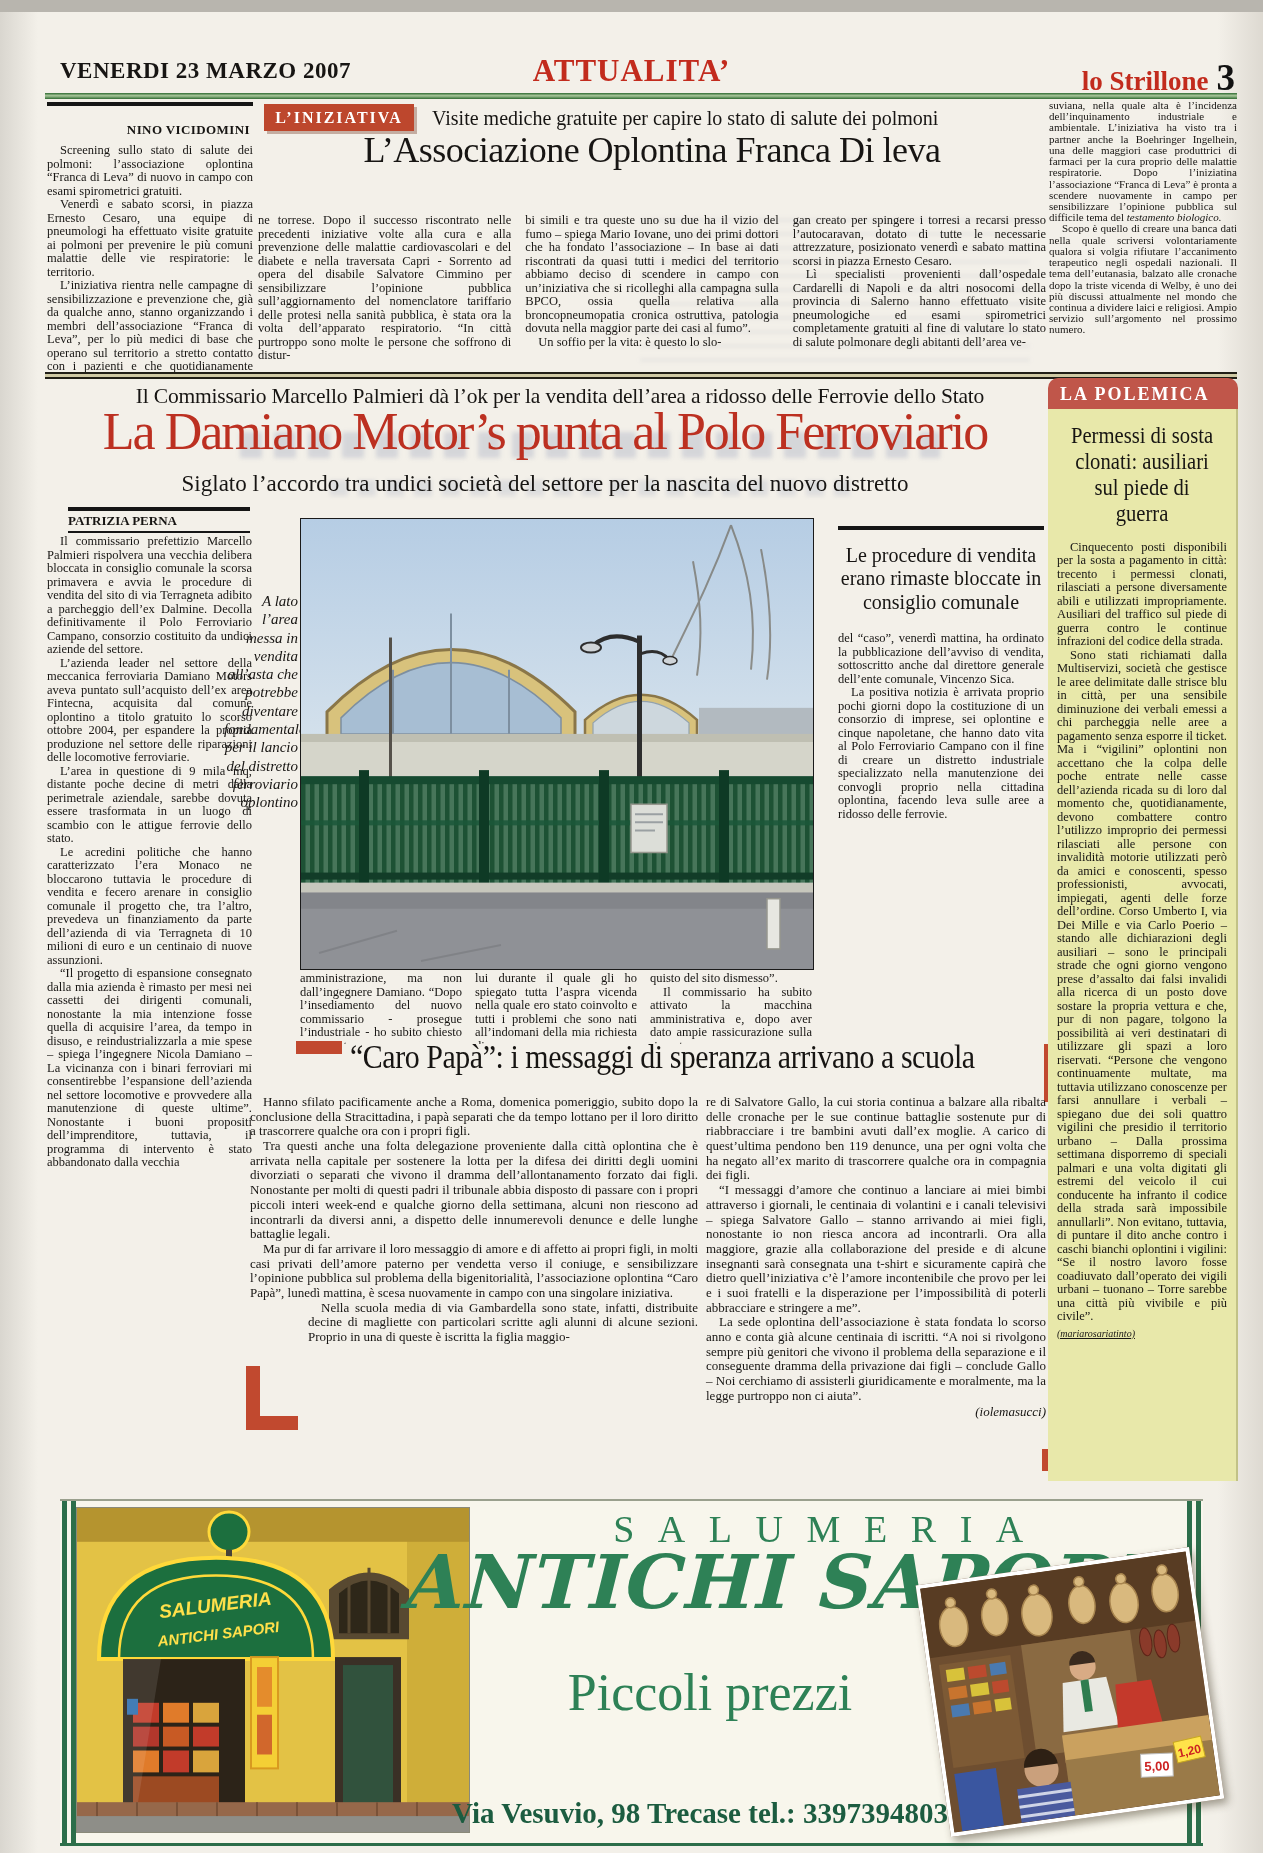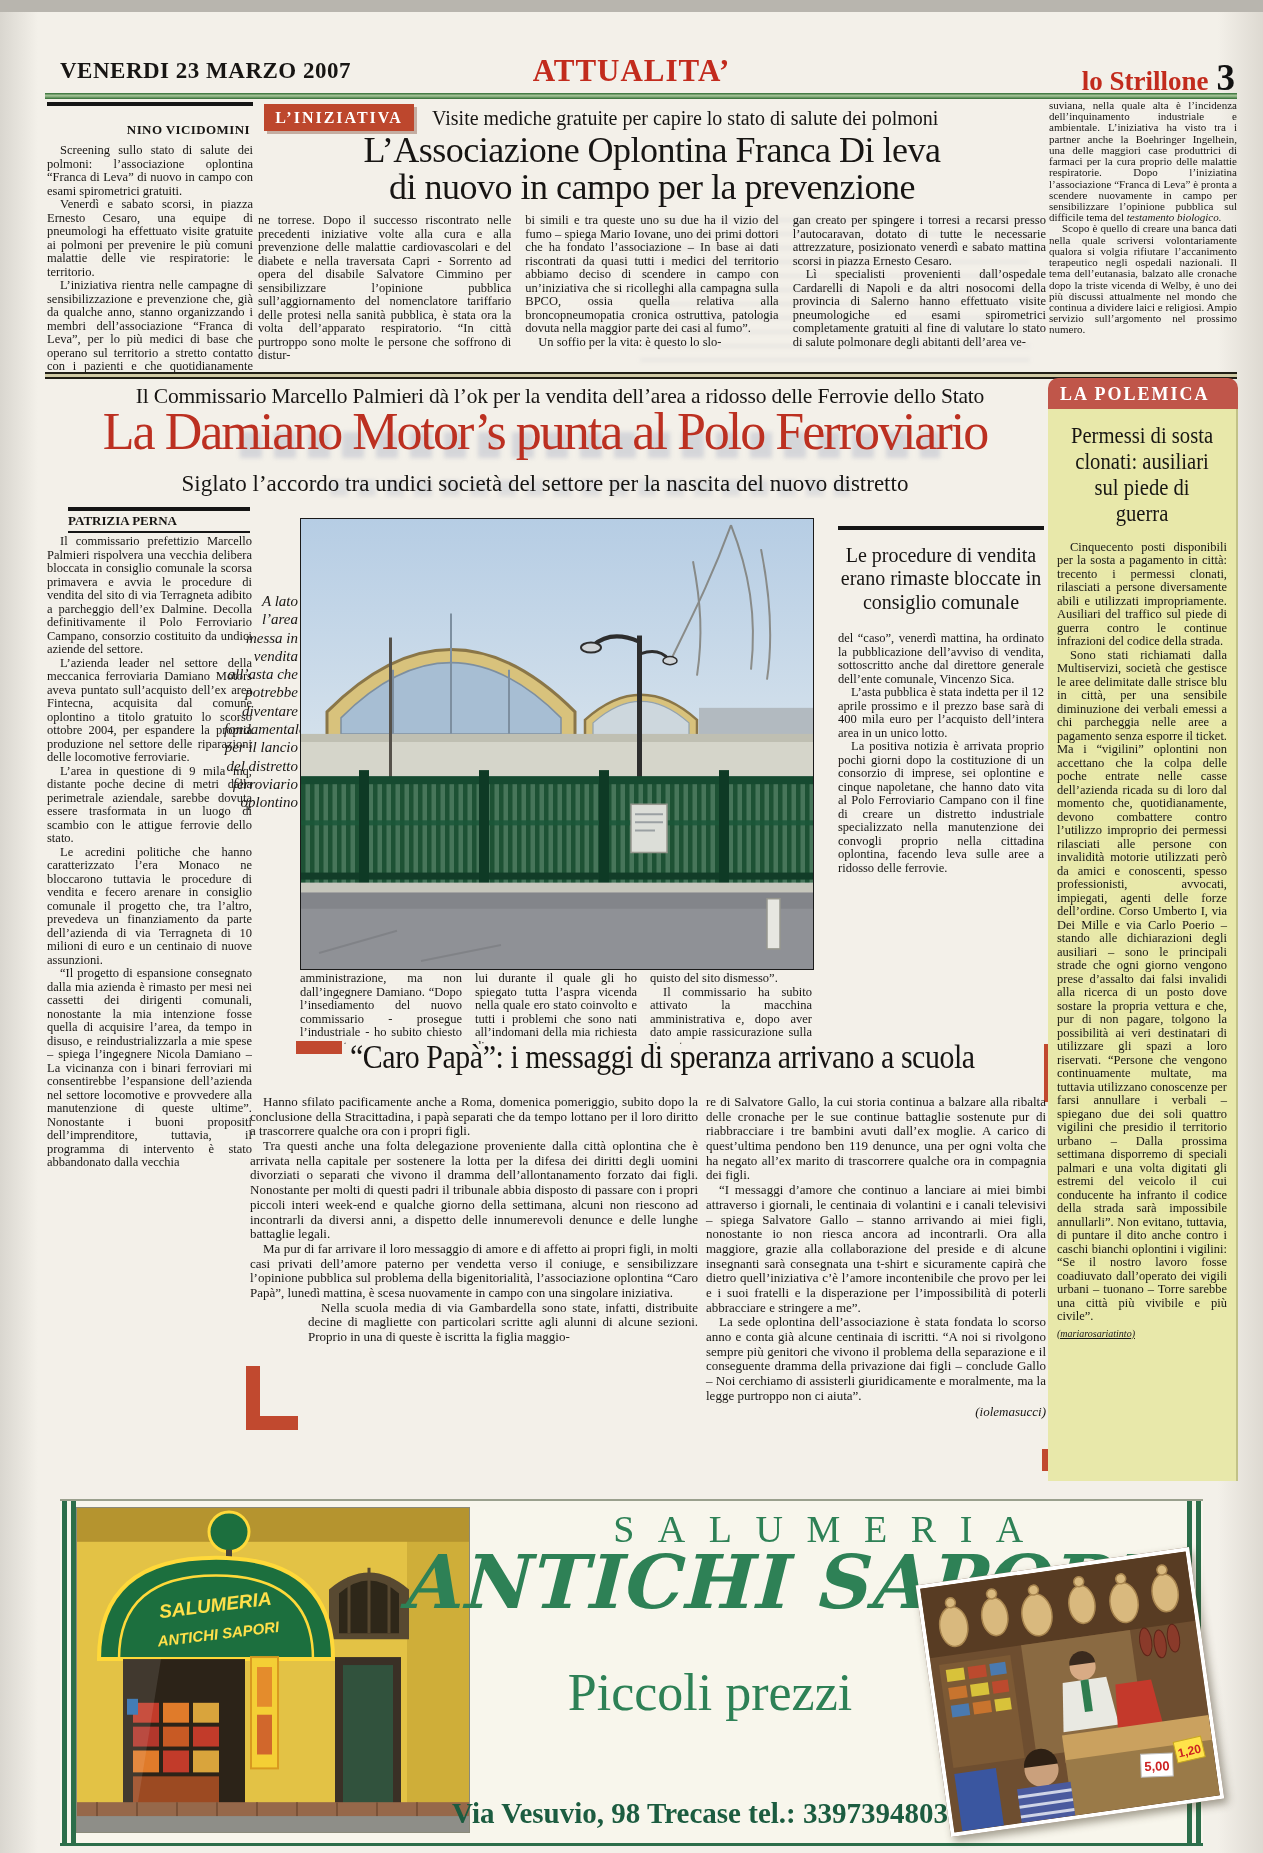--- a/index.html
+++ b/index.html
@@ -121,21 +121,20 @@
       <p>Screening sullo stato di salute dei polmoni: l’associazione oplontina “Franca di Leva” di nuovo in campo con esami spirometrici gratuiti.</p>
       <p>Venerdì e sabato scorsi, in piazza Ernesto Cesaro, una equipe di pneumologi ha effettuato visite gratuite ai polmoni per prevenire le più comuni malattie delle vie respiratorie: le territorio.</p>
       <p>L’iniziativa rientra nelle campagne di sensibilizzazione e prevenzione che, già da qualche anno, stanno organizzando i membri dell’associazione “Franca di Leva”, per lo più medici di base che operano sul territorio a stretto contatto con i pazienti e che quotidianamente cercano di combattere le patologie più diffuse tra la popolazio-</p>
     </div>
   </div>
 
   <div class="abs label-box">L’INIZIATIVA</div>
   <div class="abs lead-kicker">Visite mediche gratuite per capire lo stato di salute dei polmoni</div>
   <div class="abs lead-headline">
     <div>L’Associazione Oplontina Franca Di leva</div>
-    <div>di nuovo in campo per la prevenzione</div>
   </div>
 
   <div class="abs lead-cols bt just">
     <div>
       <p class="ni">ne torrese. Dopo il successo riscontrato nelle precedenti iniziative volte alla cura e alla prevenzione delle malattie cardiovascolari e del diabete e nella traversata Capri - Sorrento ad opera del disabile Salvatore Cimmino per sensibilizzare l’opinione pubblica sull’aggiornamento del nomenclatore tariffario delle protesi nella sanità pubblica, è stata ora la volta dell’apparato respiratorio. “In città purtroppo sono molte le persone che soffrono di distur-</p>
     </div>
     <div>
       <p class="ni">bi simili e tra queste uno su due ha il vizio del fumo – spiega Mario Iovane, uno dei primi dottori che ha fondato l’associazione – In base ai dati riscontrati da quasi tutti i medici del territorio abbiamo deciso di scendere in campo con un’iniziativa che si ricolleghi alla campagna sulla BPCO, ossia quella relativa alla broncopneumopatia cronica ostruttiva, patologia dovuta nella maggior parte dei casi al fumo”.</p>
       <p>Un soffio per la vita: è questo lo slo-</p>
     </div>
@@ -218,21 +217,20 @@
       <rect x="0" y="372" width="512" height="16" fill="#83858a"></rect>
       <rect x="466" y="378" width="13" height="50" fill="#e7e7e1" stroke="#97978e" stroke-width="1.5"></rect>
       <path d="M18,432 L96,410 M120,440 L200,424" stroke="#7b7d81" stroke-width="2" opacity="0.7"></path>
     </svg>
   </div>
 
   <div class="abs dam-right">
     <div class="pullquote">Le procedure di vendita erano rimaste bloccate in consiglio comunale</div>
     <div class="bt just">
       <p class="ni">del “caso”, venerdì mattina, ha ordinato la pubblicazione dell’avviso di vendita, sottoscritto anche dal direttore generale dell’ente comunale, Vincenzo Sica.</p>
-      <p>L’asta pubblica è stata indetta per il 12 aprile prossimo e il prezzo base sarà di 400 mila euro per l’acquisto dell’intera area in un unico lotto.</p>
       <p>La positiva notizia è arrivata proprio pochi giorni dopo la costituzione di un consorzio di imprese, sei oplontine e cinque napoletane, che hanno dato vita al Polo Ferroviario Campano con il fine di creare un distretto industriale specializzato nella manutenzione dei convogli proprio nella cittadina oplontina, facendo leva sulle aree a ridosso delle ferrovie.</p>
     </div>
   </div>
 
   <div class="abs below-strip bt just">
     <div>
         <p class="ni">amministrazione, ma non dall’ingegnere Damiano. “Dopo l’insediamento del nuovo commissario - prosegue l’industriale - ho subito chiesto un incontro con</p>
       </div>
     <div>
         <p class="ni">lui durante il quale gli ho spiegato tutta l’aspra vicenda nella quale ero stato coinvolto e tutti i problemi che sono nati all’indomani della mia richiesta di ac-</p>

